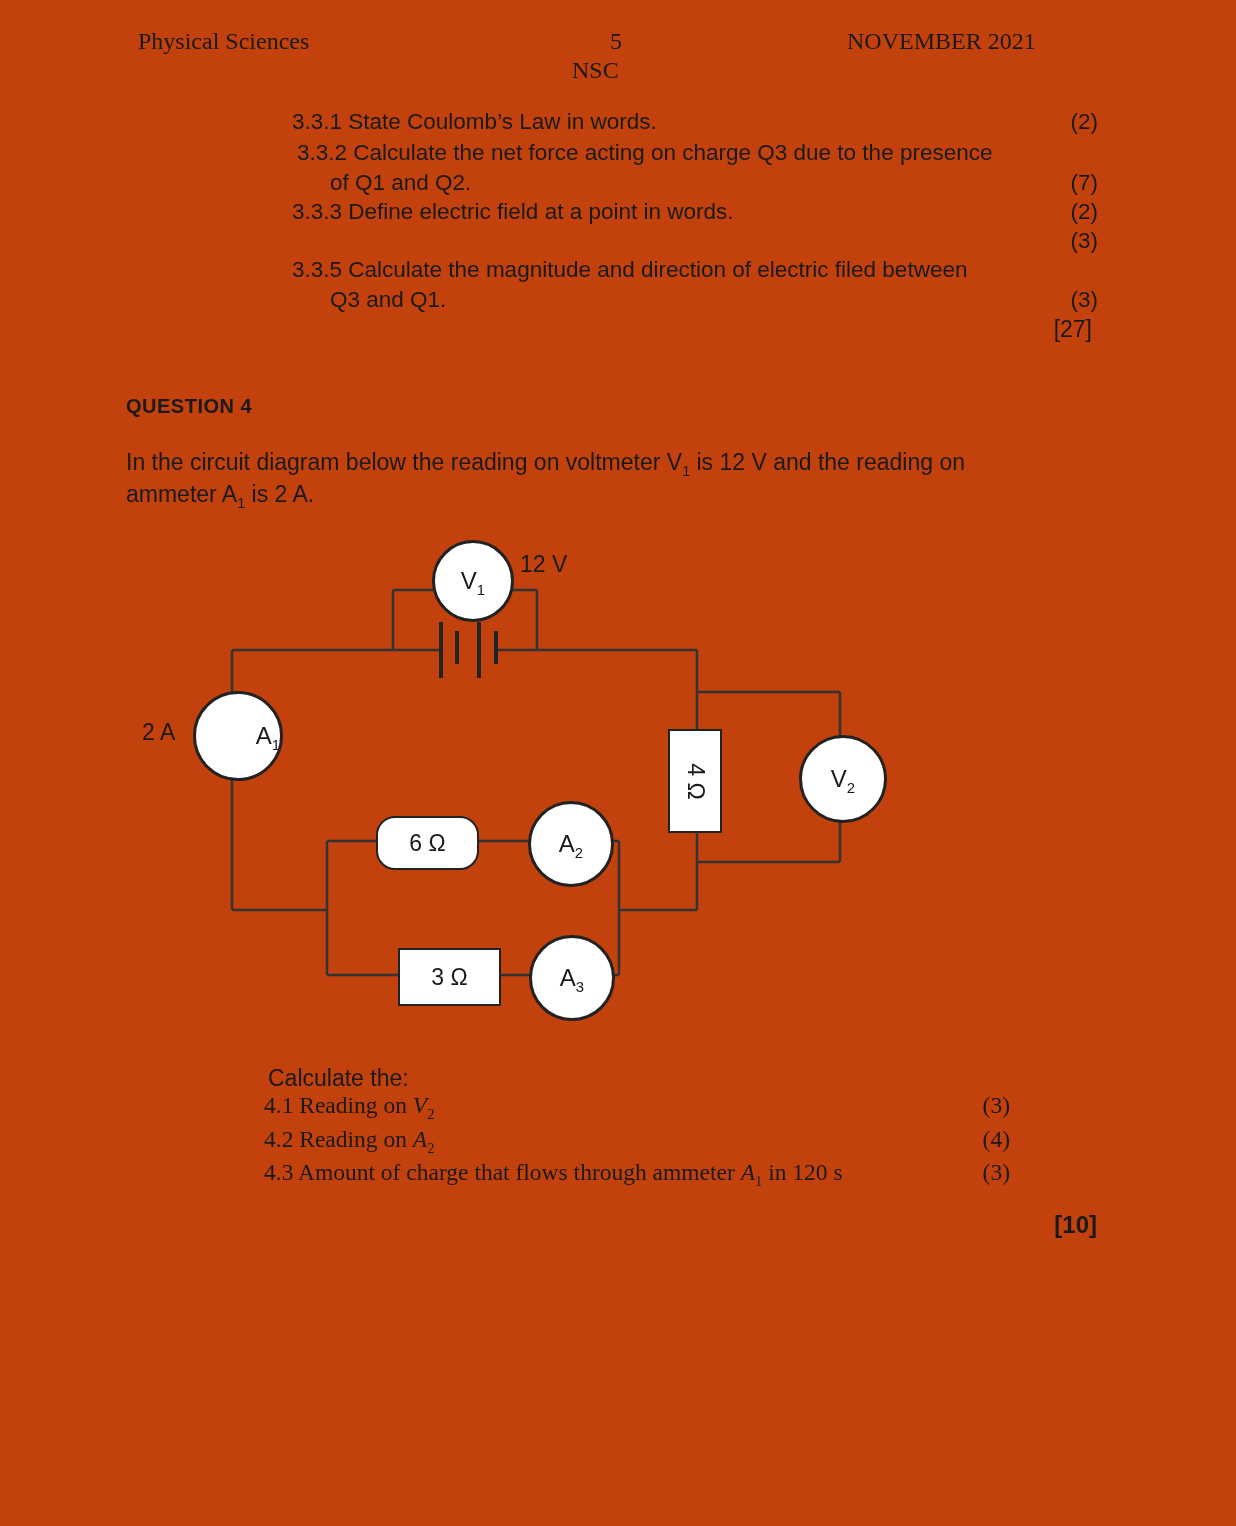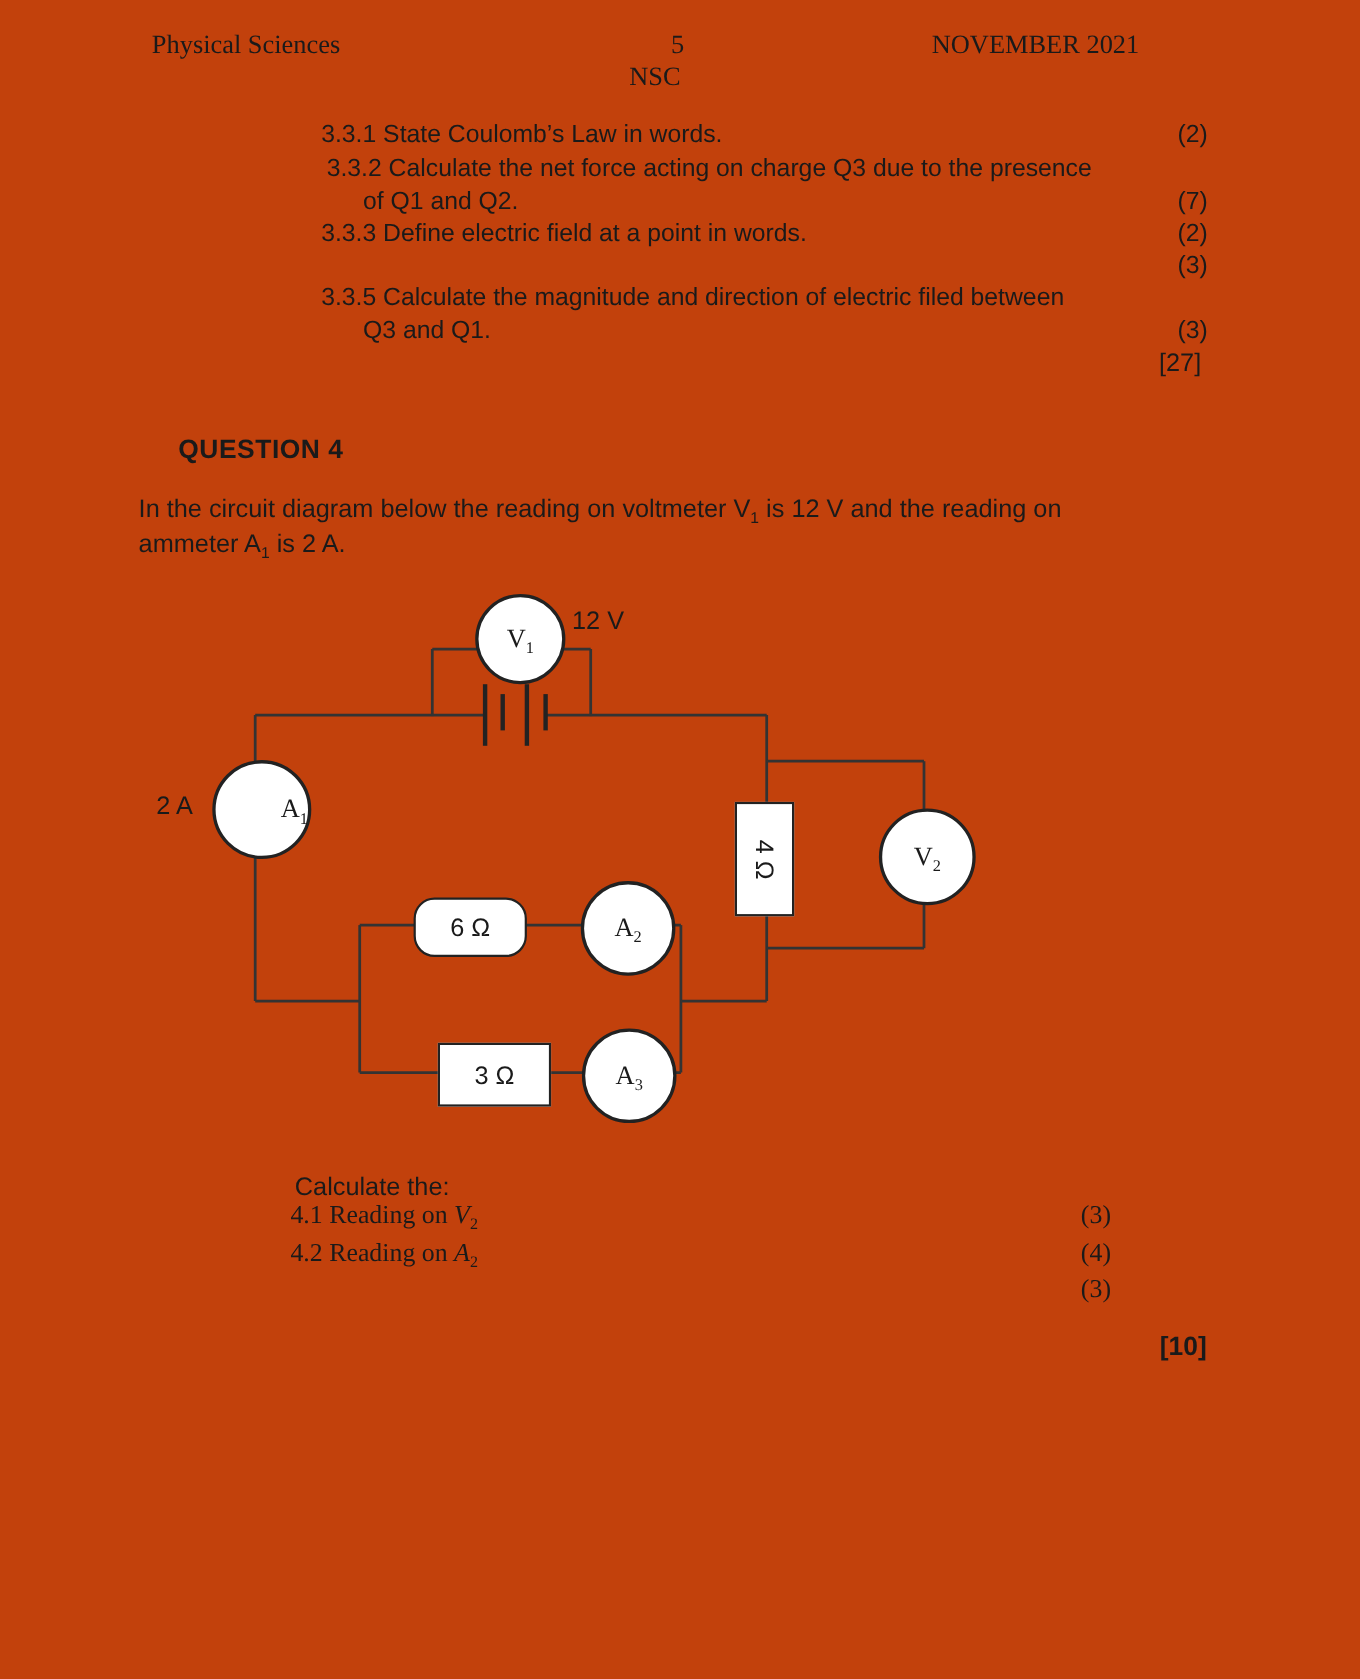--- a/index.html
+++ b/index.html
@@ -11,34 +11,34 @@
     font-family:"Liberation Sans", sans-serif;
     color:#1a1a1a;
     overflow:hidden;
   }
   .abs{position:absolute;white-space:nowrap;}
   .serif{font-family:"Liberation Serif", serif;}
   .hdr{font-size:24px;}
   .q3line{font-size:22.5px;}
   .q3mark{font-size:22.5px;right:138px;}
   .q3total{font-size:23px;right:144px;}
-  .qhead{font-size:24px;font-weight:bold;letter-spacing:0.5px;margin-left:36px;}
+  .qhead{font-size:20px;font-weight:bold;letter-spacing:0.5px;}
   .intro{font-size:23px;}
   sub{font-size:0.62em;line-height:0;}
   .calchead{font-size:23px;}
   .calcline{font-size:23.5px;}
   .calcmark{font-size:23.5px;right:226px;}
   .calcvar{font-style:italic;}
   .qtotal{font-size:24px;font-weight:bold;right:139px;}
   
   svg.wires{position:absolute;left:0;top:0;}
   .meter{
     position:absolute;border:3px solid #222;border-radius:50%;
     background:#fff;display:flex;align-items:center;justify-content:center;
-    font-size:24px;color:#1a1a1a;font-family:Liberation Serif, serif;
+    font-size:24px;color:#1a1a1a;
   }
   .resistor{
     position:absolute;border:2px solid #222;background:#fff;
     display:flex;align-items:center;justify-content:center;
     font-size:23px;color:#1a1a1a;
   }
   .rot{transform:rotate(90deg);white-space:nowrap;}
   .clabel{font-size:23px;}
 </style>
 </head>
@@ -142,17 +142,18 @@
   </div>
 
   <div class="abs calchead" style="left:268px;top:1065px;">Calculate the:</div>
 
   <div class="abs serif calcline" style="left:264px;top:1092px;"><span>4.1 </span><span>Reading on </span><span class="calcvar">V</span><sub>2</sub><span></span></div>
   <div class="abs serif calcmark" style="top:1092px;">(3)</div>
 
   <div class="abs serif calcline" style="left:264px;top:1126px;"><span>4.2 </span><span>Reading on </span><span class="calcvar">A</span><sub>2</sub><span></span></div>
   <div class="abs serif calcmark" style="top:1126px;">(4)</div>
 
+  <div class="abs serif calcline" style="left:264px;top:1159px;"><span>4.3 </span><span>Amount of charge that flows through ammeter </span><span class="calcvar">A</span><sub>1</sub><span> in 120 s</span></div>
   <div class="abs serif calcmark" style="top:1159px;">(3)</div>
 
   <div class="abs qtotal" style="top:1211px;">[10]</div>
 
 </div>
 
 </body></html>

